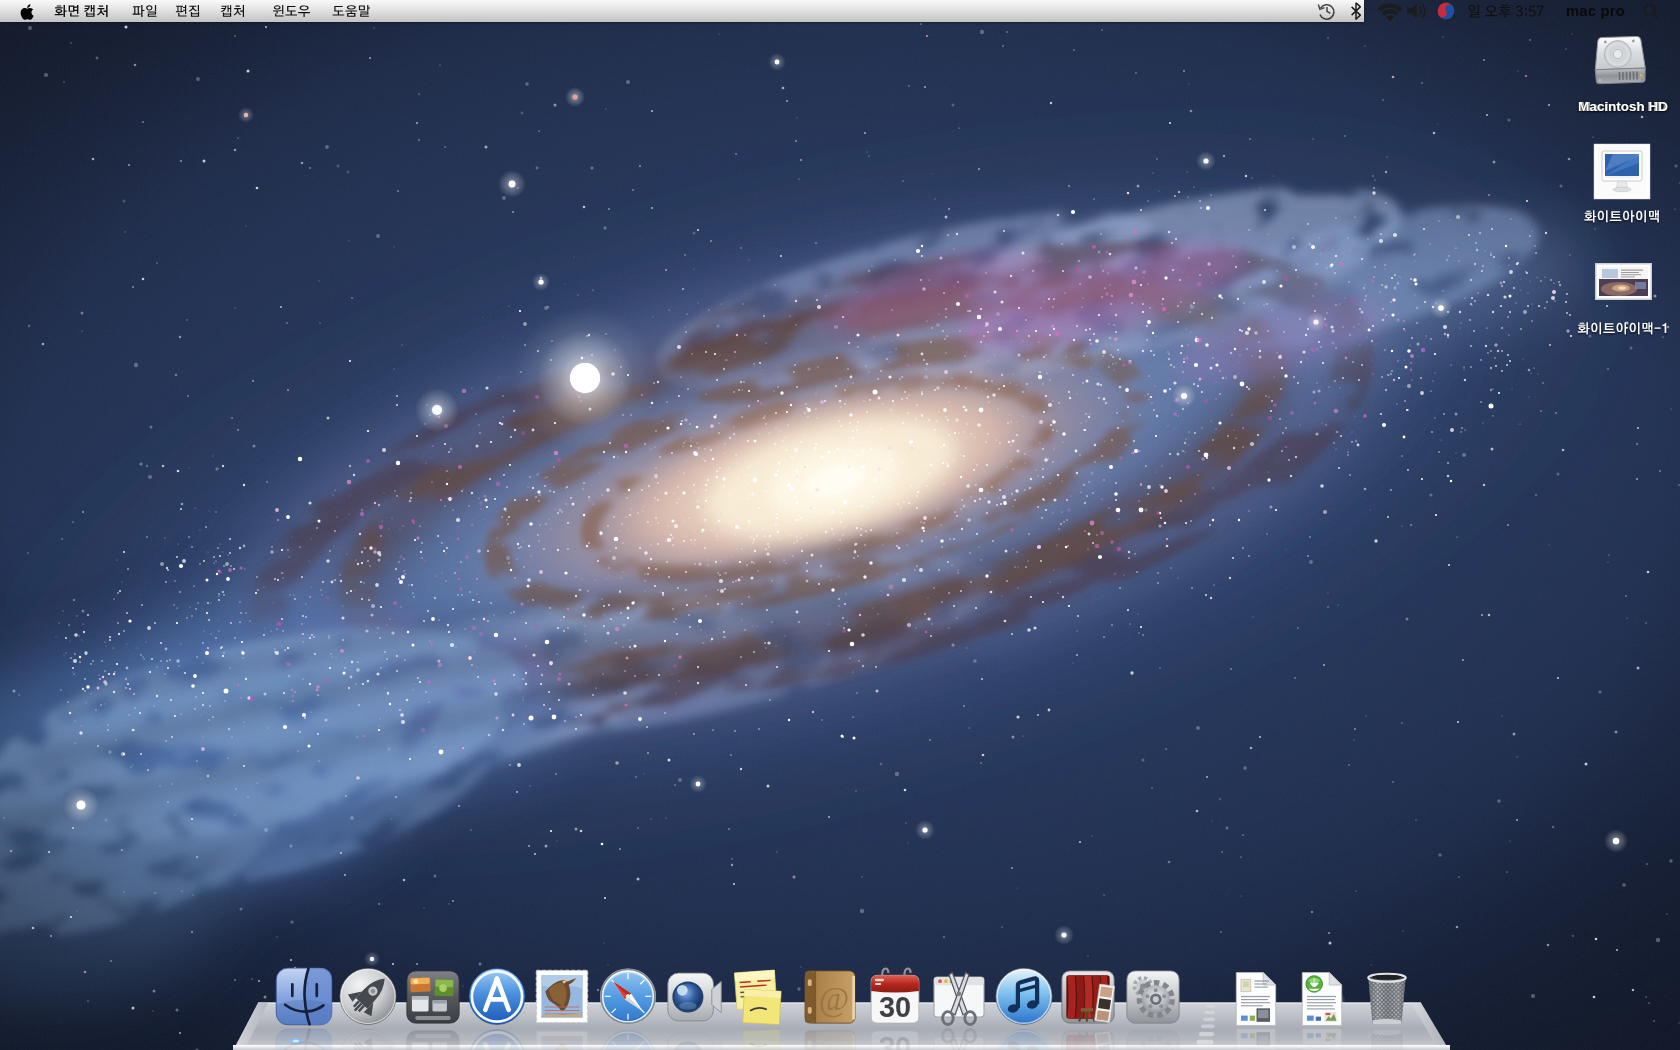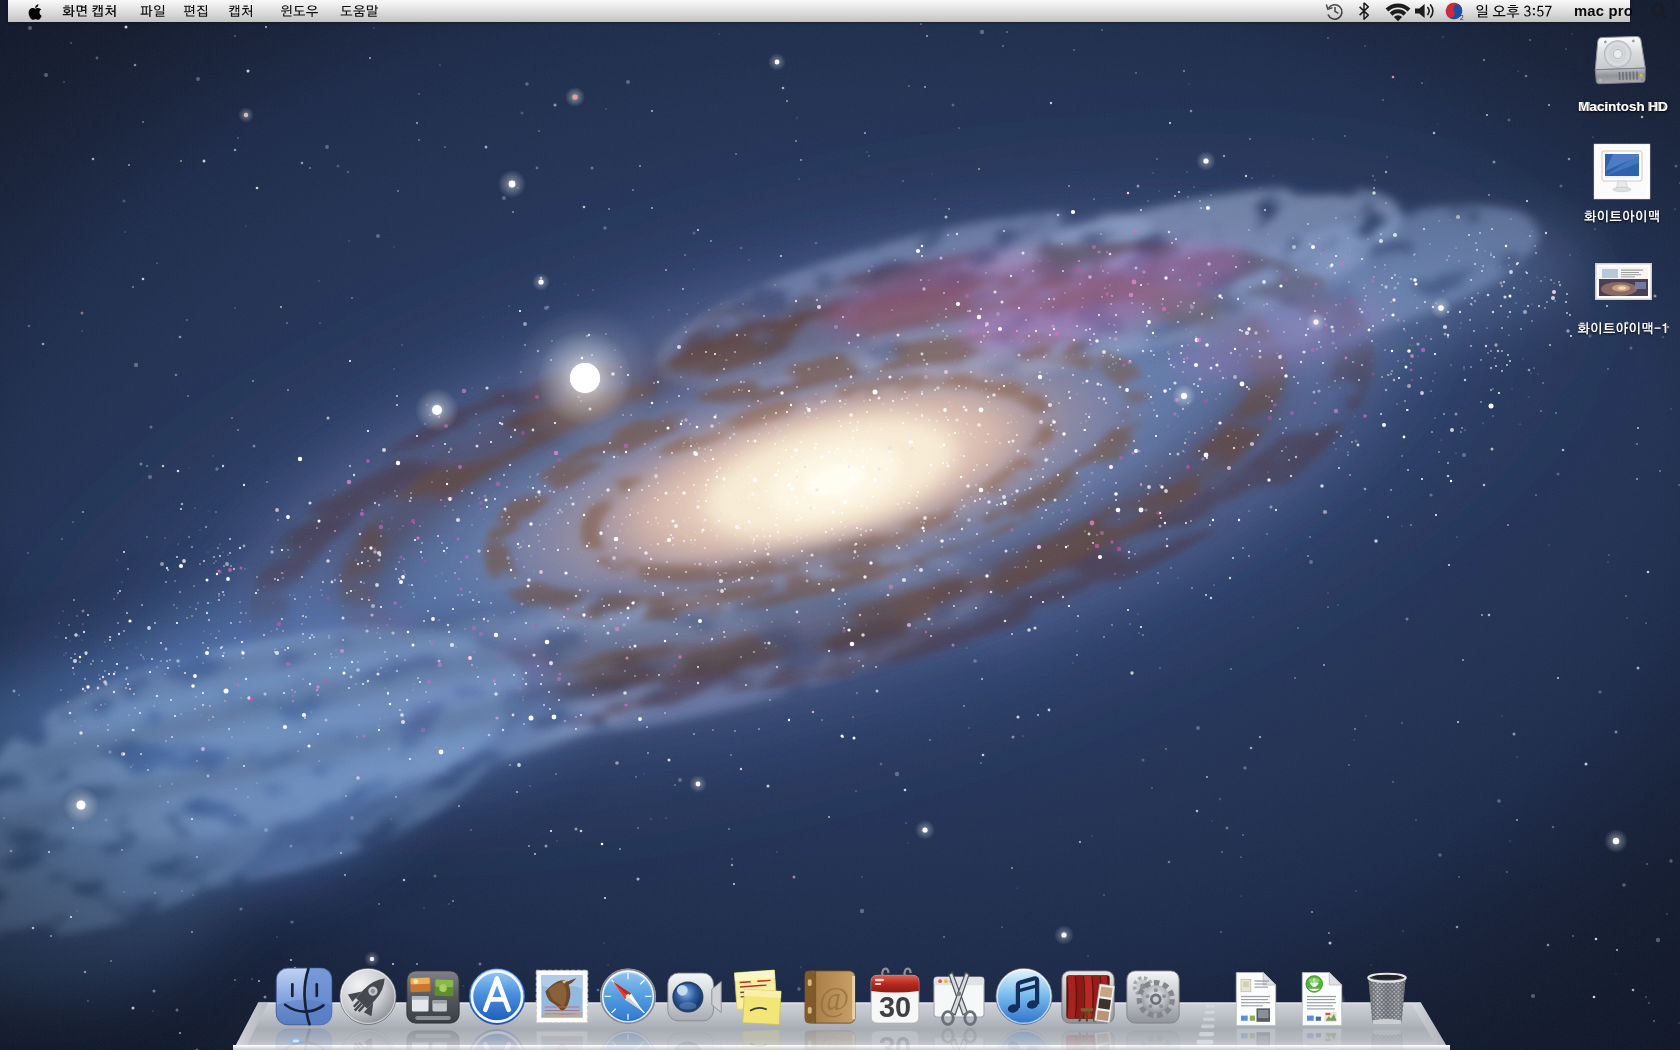--- a/index.html
+++ b/index.html
@@ -1,17 +1,17 @@
 <!DOCTYPE html>
 <html><head><meta charset="utf-8"><title>d</title><style>
 *{margin:0;padding:0;box-sizing:border-box}
 html,body{width:1680px;height:1050px;overflow:hidden;background:#101b36;font-family:"Liberation Sans",sans-serif}
 #stage{position:absolute;left:0;top:0;width:1680px;height:1050px;overflow:hidden}
 #wp{position:absolute;left:0;top:0}
-#menubar{position:absolute;top:0;left:8px;width:1622px;height:22px;background:linear-gradient(#f9f9f9,#e6e6e6 38%,#cdcdcd 82%,#c2c2c2);box-shadow:0 1px 2px rgba(10,14,30,.5)}
+#menubar{position:absolute;top:0;left:0;width:1364px;height:22px;background:linear-gradient(#f9f9f9,#e6e6e6 38%,#cdcdcd 82%,#c2c2c2);box-shadow:0 1px 2px rgba(10,14,30,.5)}
 .dt{position:absolute}
 .dl{font-family:"Liberation Sans",sans-serif;font-weight:bold;font-size:13px;fill:#fff}
 #hdlbl{position:absolute;left:1560px;top:99px;width:126px;text-align:center;color:#fff;font-weight:bold;font-size:13.5px;text-shadow:0 1px 2px rgba(0,0,0,.95),0 0 3px rgba(0,0,0,.6)}
 #shelf{position:absolute}
 .di{position:absolute;z-index:3}
 .di .ic{position:absolute;left:0;top:0}
 .di .rf{position:absolute;left:0;top:100%;transform:scaleY(-1);opacity:.28;
  -webkit-mask-image:linear-gradient(to top,rgba(0,0,0,.9),rgba(0,0,0,0) 52%);
  mask-image:linear-gradient(to top,rgba(0,0,0,.9),rgba(0,0,0,0) 52%)}
 </style></head><body>

